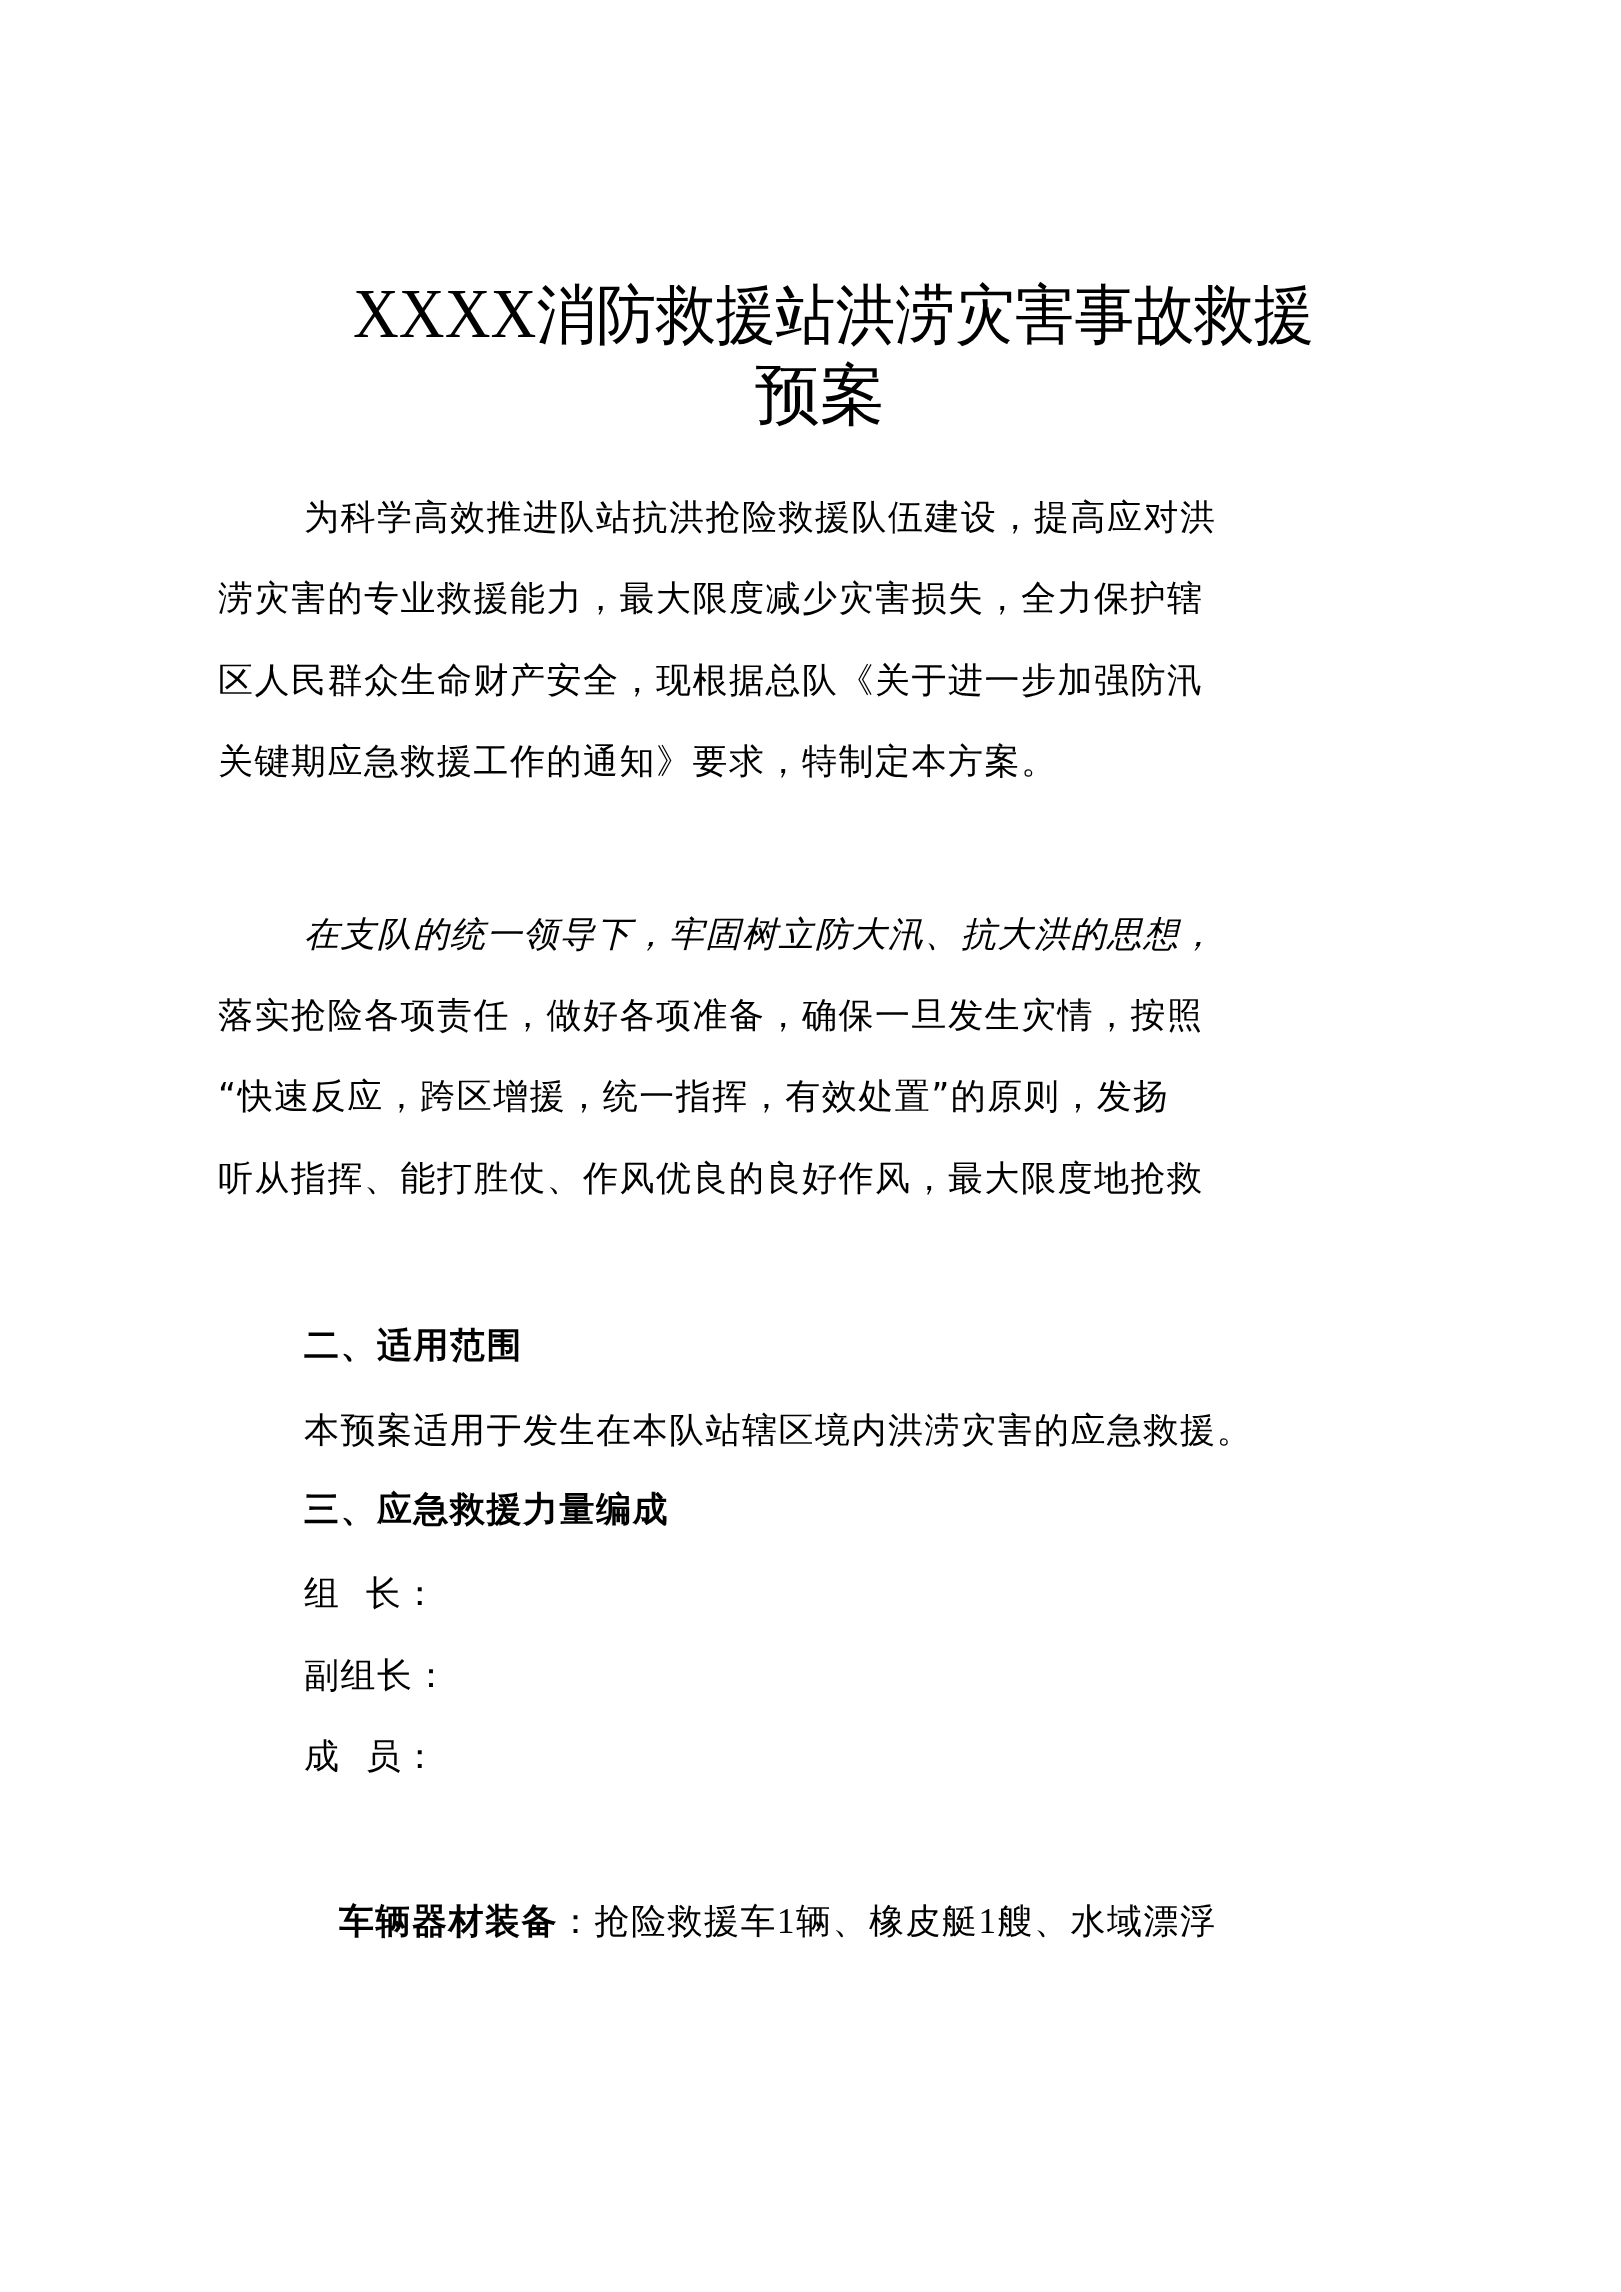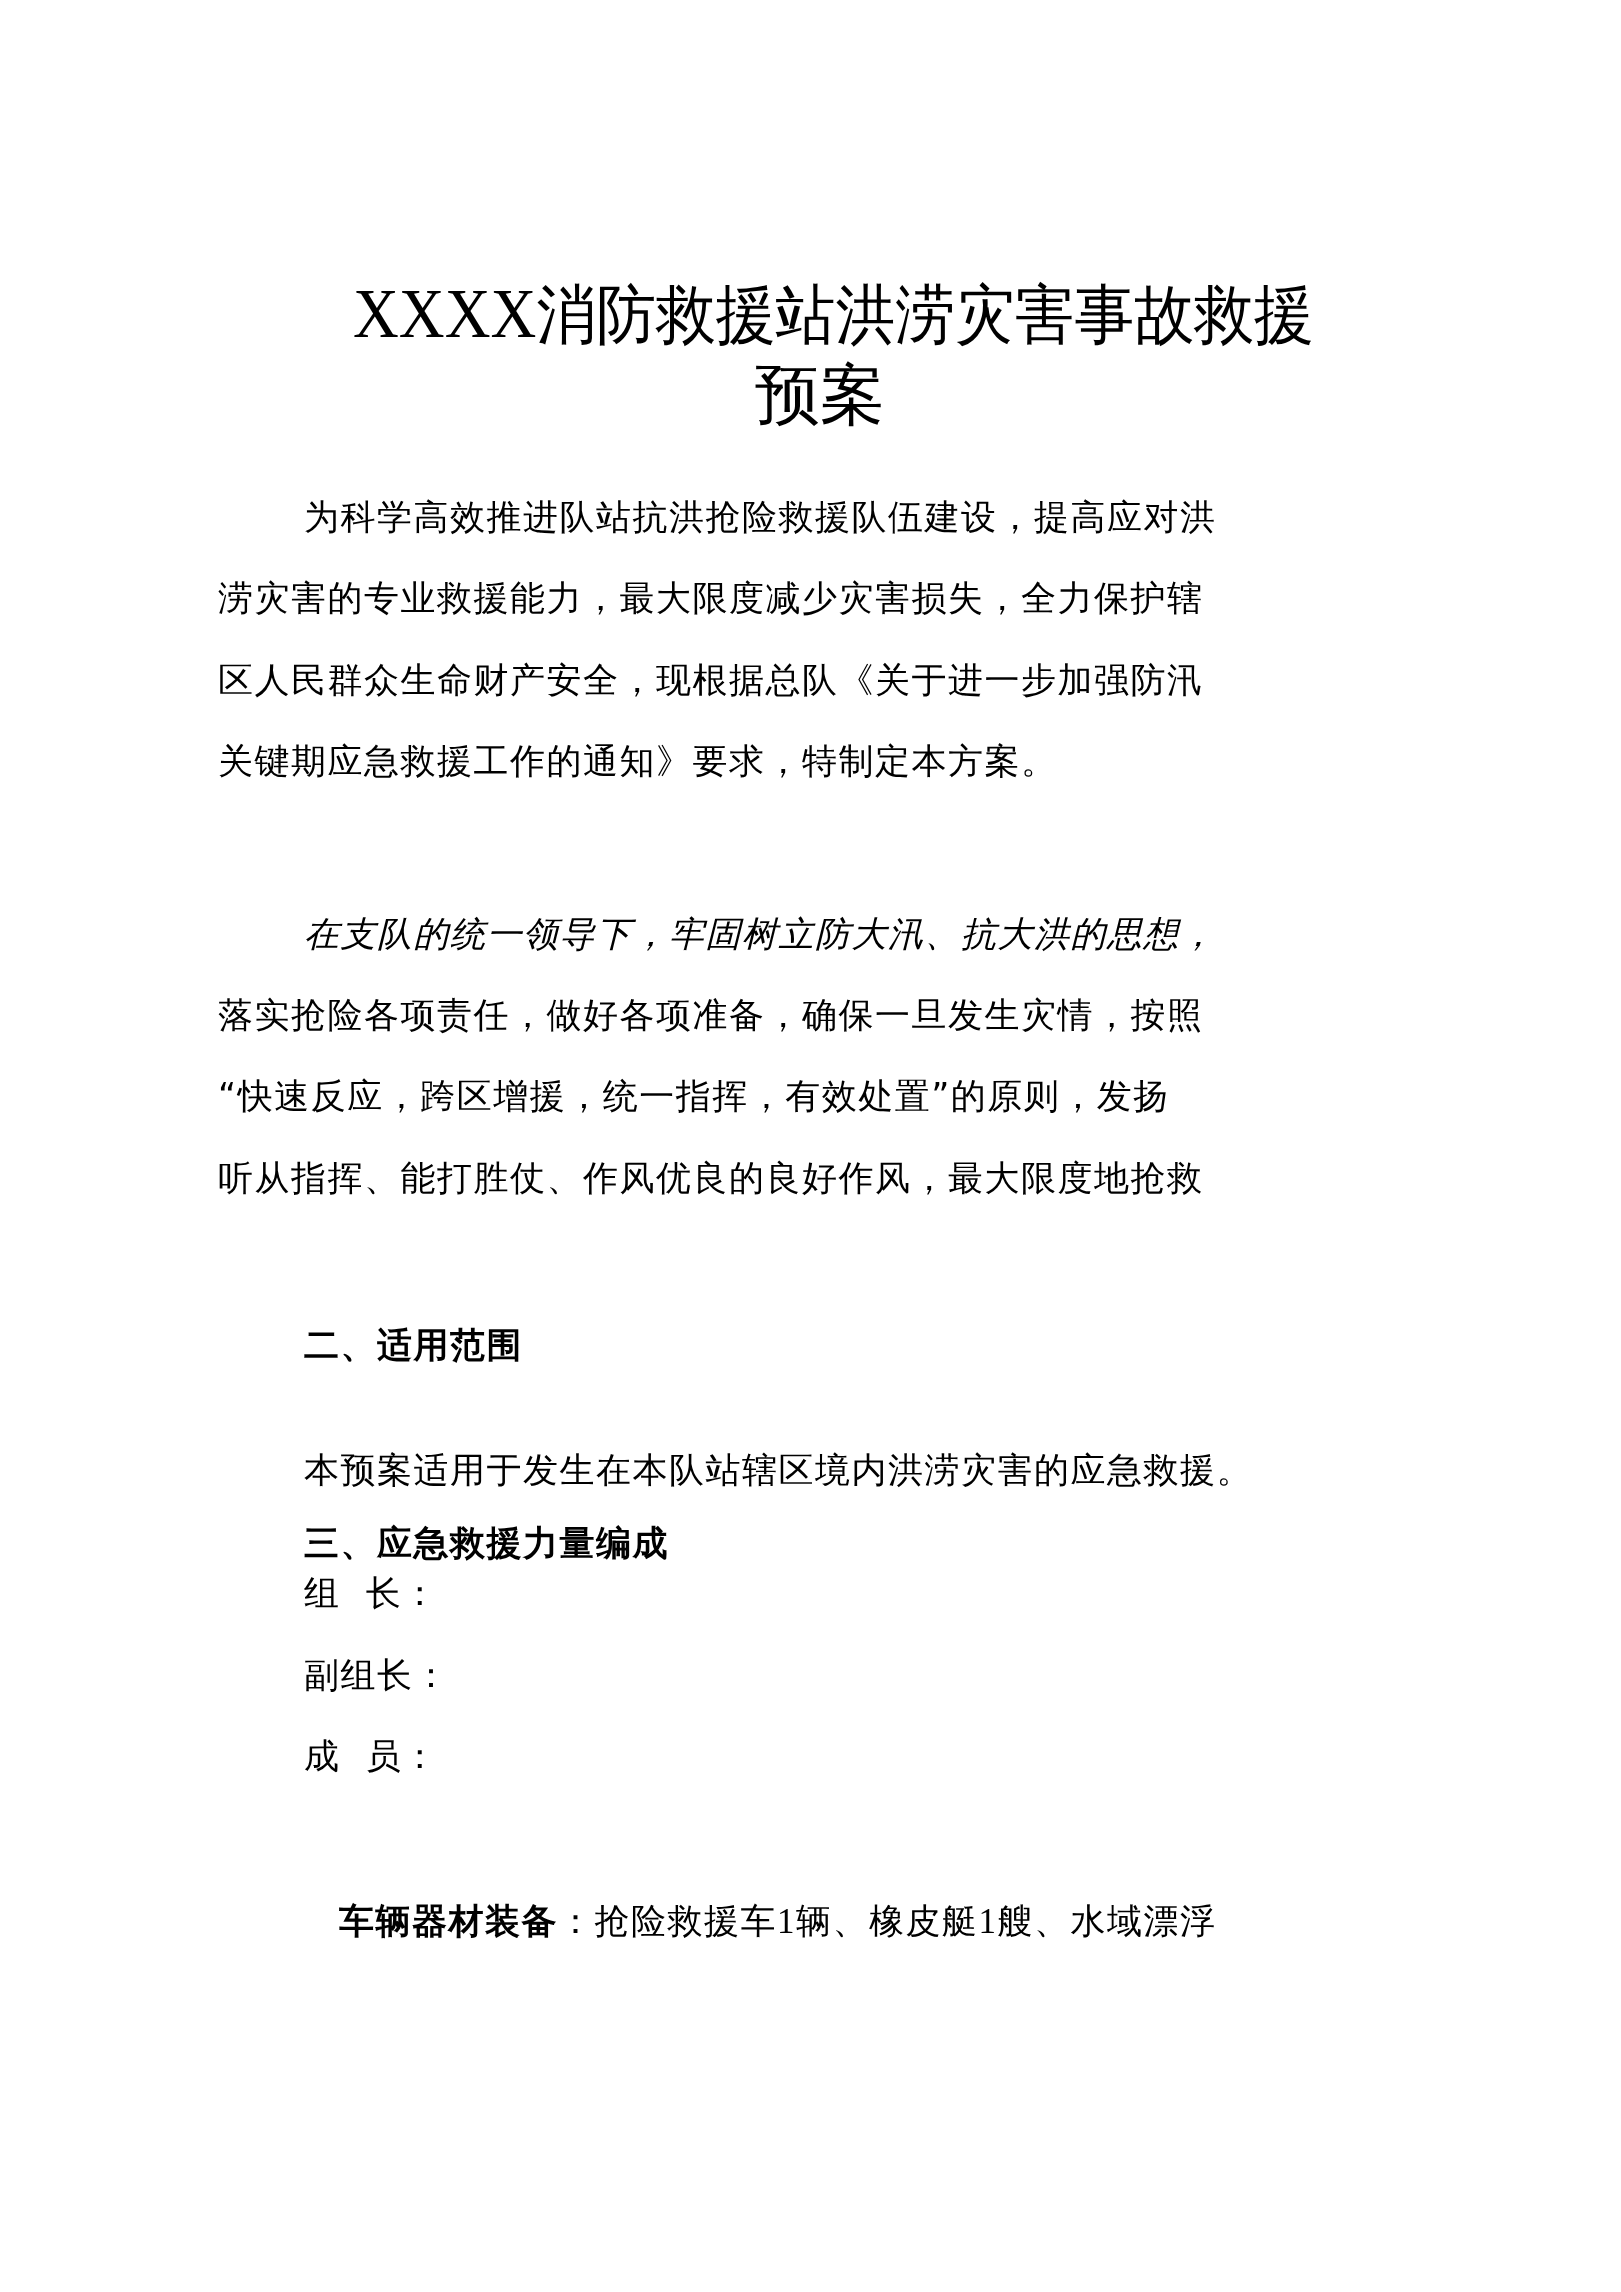--- a/index.html
+++ b/index.html
@@ -76,23 +76,23 @@
   <div class="line" style="top:571px;">涝灾害的专业救援能力，最大限度减少灾害损失，全力保护辖</div>
   <div class="line" style="top:653px;">区人民群众生命财产安全，现根据总队《关于进一步加强防汛</div>
   <div class="line" style="top:734px;">关键期应急救援工作的通知》要求，特制定本方案。</div>
 
   <div class="line indent" style="top:907px;font-style:italic;">在支队的统一领导下，牢固树立防大汛、抗大洪的思想，</div>
   <div class="line" style="top:988px;">落实抢险各项责任，做好各项准备，确保一旦发生灾情，按照</div>
   <div class="line" style="top:1069px;">“快速反应，跨区增援，统一指挥，有效处置”的原则，发扬</div>
   <div class="line" style="top:1151px;">听从指挥、能打胜仗、作风优良的良好作风，最大限度地抢救</div>
 
   <div class="line indent bold" style="top:1318px;">二、适用范围</div>
-  <div class="line indent" style="top:1403px;margin-top:40px;">本预案适用于发生在本队站辖区境内洪涝灾害的应急救援。</div>
+  <div class="line indent" style="top:1403px;">本预案适用于发生在本队站辖区境内洪涝灾害的应急救援。</div>
 
-  <div class="line indent bold" style="top:1516px;">三、应急救援力量编成</div>
+  <div class="line indent bold" style="top:1482px;">三、应急救援力量编成</div>
   <div class="line indent" style="top:1566px; white-space:pre;">组  长：</div>
   <div class="line indent" style="top:1648px; white-space:pre;">副组长：</div>
   <div class="line indent" style="top:1729px; white-space:pre;">成  员：</div>
 
   <div class="line indent" style="top:1894px;margin-left:35px;">
     <span class="bold">车辆器材装备</span><span>：</span><span>抢险救援车</span><span class="num">1</span><span>辆、橡皮艇</span><span class="num">1</span><span>艘、水域漂浮</span>
   </div>
 
 </div>
 

